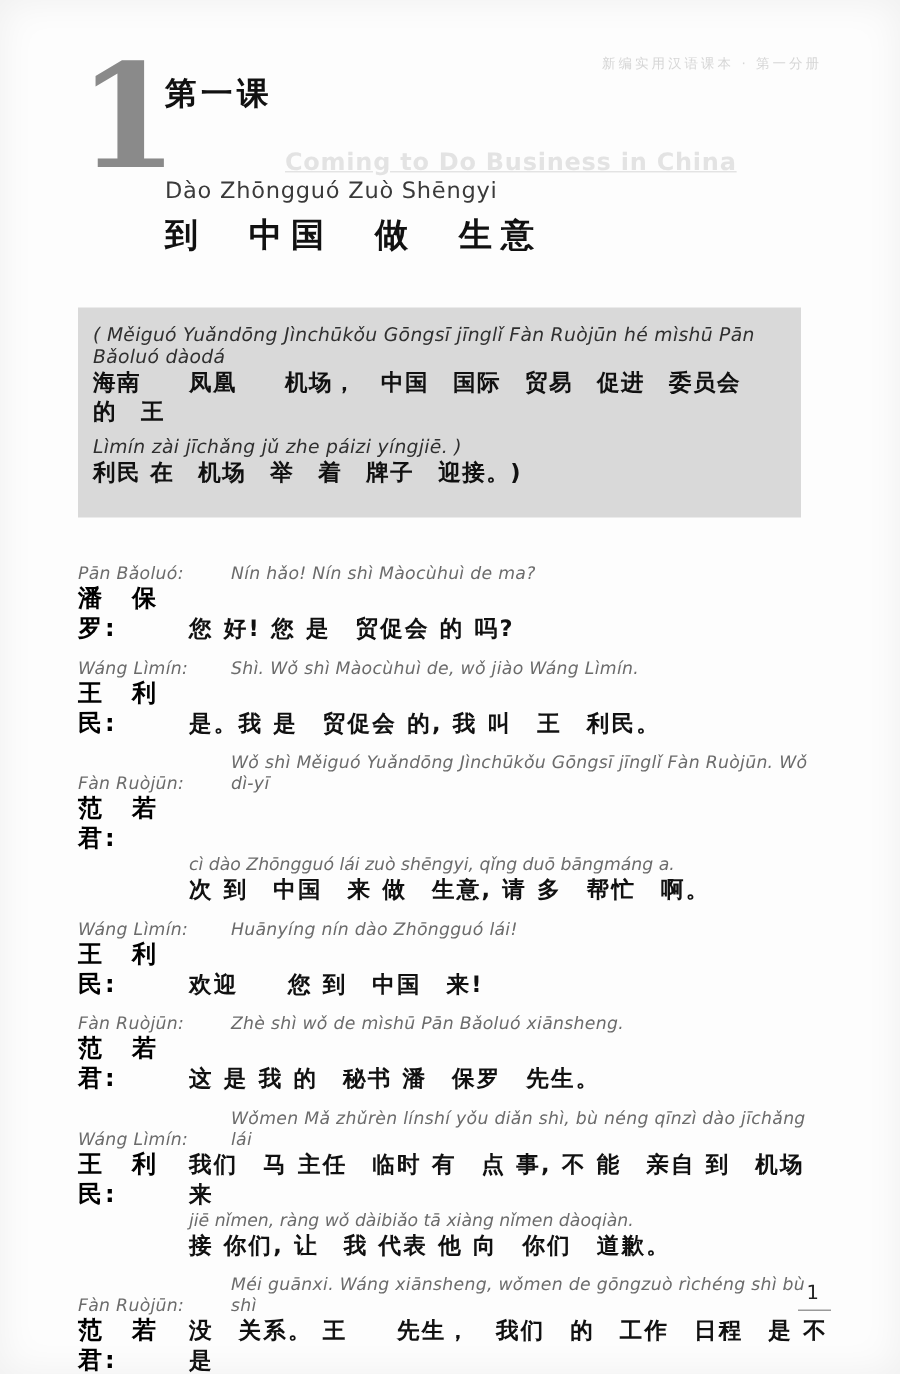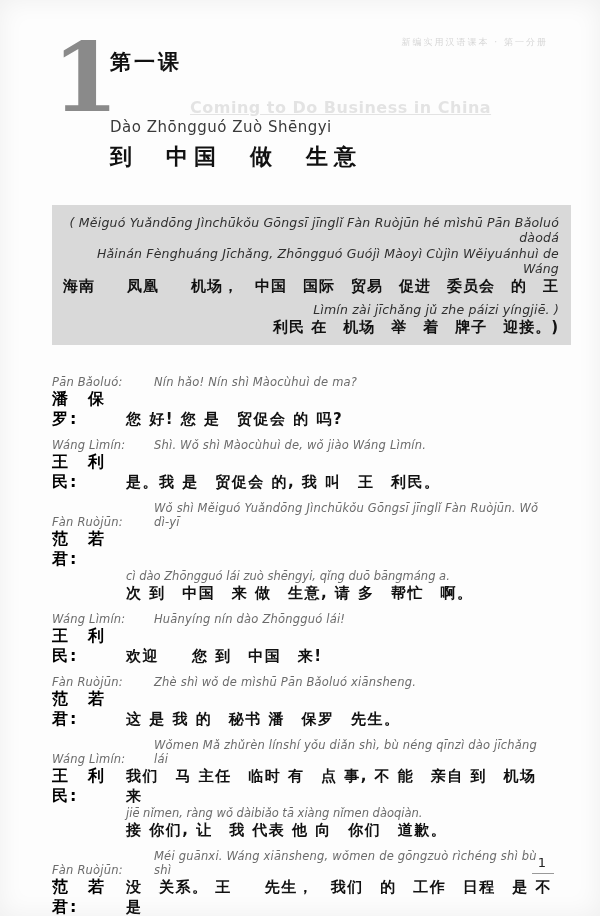--- a/index.html
+++ b/index.html
@@ -49,25 +49,24 @@
     position:absolute;left:110px;top:118px;
     font-size:15px;color:#3a3a3a;letter-spacing:.5px;
   }
   .title-hanzi{
     position:absolute;left:110px;top:142px;
     font-size:22px;font-weight:700;color:#111;letter-spacing:6px;
   }
 
   
   .intro{
-    position:absolute;left:52px;top:205px;width:519px;height:140px;
+    position:absolute;left:52px;top:205px;width:482px;height:140px;
     background:#d9d9d9;
     padding:10px 12px 0 8px;
     box-sizing:border-box;
-    text-align:right;
   }
   .intro .py{
     font-size:12.5px;color:#2f2f2f;letter-spacing:.2px;line-height:15px;
     margin:0 0 1px 2px;font-style:italic;
   }
   .intro .hz{
     font-size:15px;color:#111;letter-spacing:1px;line-height:19px;
     margin:0 0 6px 2px;font-weight:600;
   }
 
@@ -115,21 +114,20 @@
 
   <div class="lesson-num">1</div>
   <div class="lesson-title">第一课</div>
   <div class="ghost-title">Coming to Do Business in China</div>
 
   <div class="title-pinyin">Dào Zhōngguó Zuò Shēngyi</div>
   <div class="title-hanzi">到　中国　做　生意</div>
 
   <div class="intro">
     <div class="py">( Měiguó Yuǎndōng Jìnchūkǒu Gōngsī jīnglǐ Fàn Ruòjūn hé mìshū Pān Bǎoluó dàodá</div>
-    <div class="py">Hǎinán Fènghuáng Jīchǎng, Zhōngguó Guójì Màoyì Cùjìn Wěiyuánhuì de Wáng</div>
     <div class="hz">海南　　凤凰　　机场，　中国　国际　贸易　促进　委员会　的　王</div>
     <div class="py">Lìmín zài jīchǎng jǔ zhe páizi yíngjiē. )</div>
     <div class="hz">利民 在　机场　举　着　牌子　迎接。)</div>
   </div>
 
   <div class="dlg">
 
     <div class="turn">
       <div class="row-py">
         <span class="spk-py">Pān Bǎoluó:</span>

